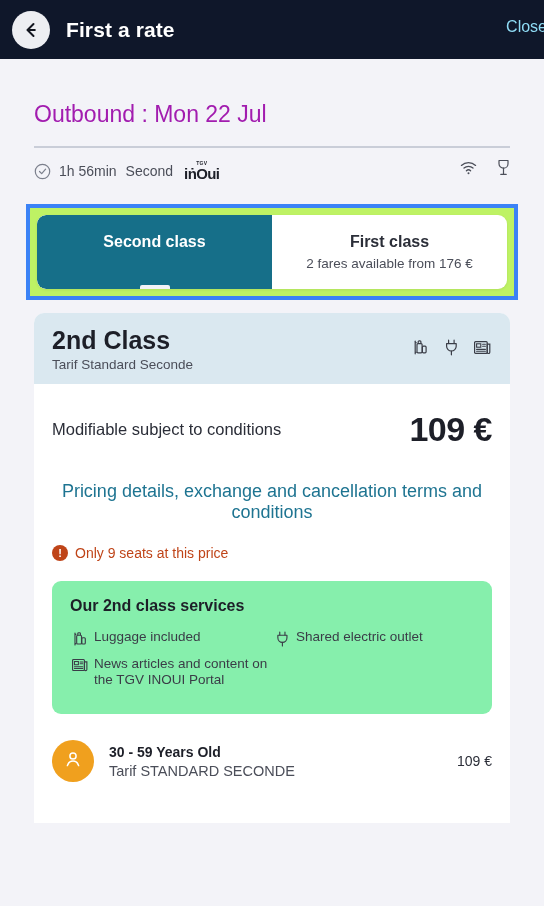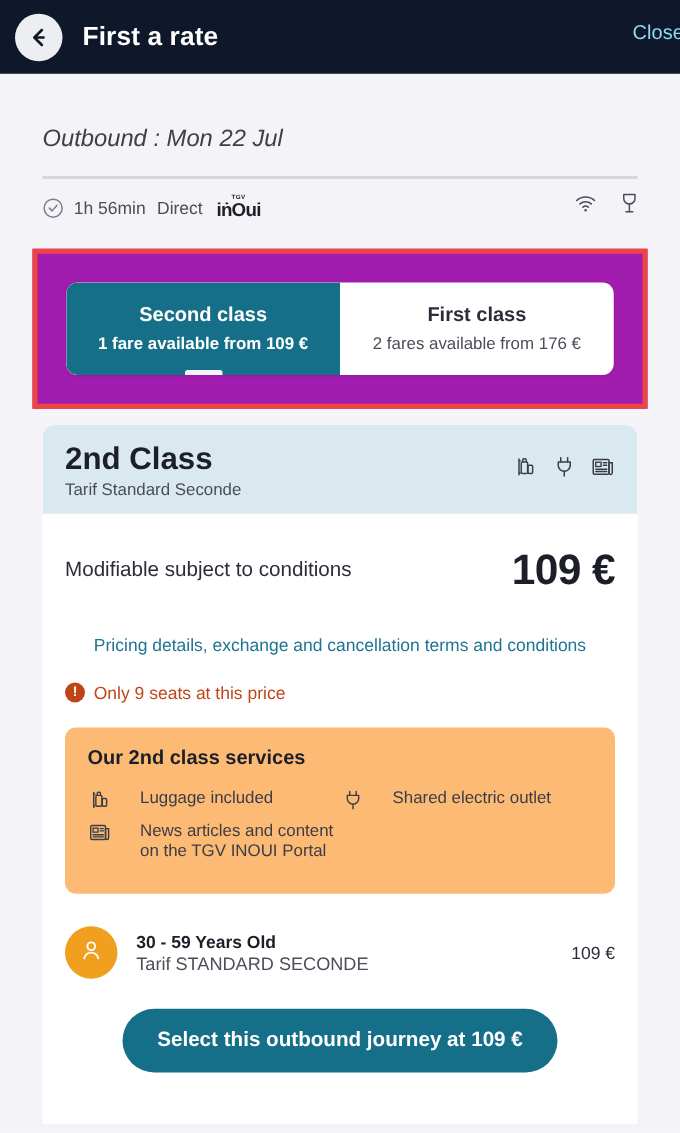--- a/index.html
+++ b/index.html
@@ -28,21 +28,21 @@
     margin-left: 16px; letter-spacing: .1px;
   }
   .close-link {
     position: absolute; right: -3px; top: 18px;
     color: #8fdcf5; font-size: 16px; cursor: pointer;
   }
 
   
   .summary { padding: 0 34px; }
   .outbound-label {
-    font-size: 19px; color: #404040; padding: 42px 0 18px 0; font-style: italic;
+    font-size: 23px; color: #a21caf; padding: 42px 0 18px 0;
   }
   .hr { height: 1px; background: #c9cdd8; }
   .legs { padding: 16px 0 14px 0; position: relative; }
   .leg { display: flex; align-items: baseline; line-height: 26px; }
   .leg-time { font-size: 15.5px; font-weight: bold; color: #1d1f28; width: 82px; flex: none; }
   .leg-station { font-size: 16px; color: #2b2e38; }
   .pax-badge {
     position: absolute; right: 0; top: 16px;
     display: flex; align-items: center; gap: 1px;
   }
@@ -52,23 +52,23 @@
   .meta-item { font-size: 14px; color: #4b4e59; margin-right: 9px; }
   .meta .clock { margin-right: 8px; display:flex; }
   .inoui-logo { display: inline-flex; flex-direction: column; align-items: center; margin-left: 2px; }
   .inoui-tgv { font-size: 5px; font-weight: bold; color: #1d1f28; letter-spacing: .3px; line-height: 5px; }
   .inoui-word { font-size: 15px; font-weight: bold; color: #1d1f28; line-height: 15px; letter-spacing: -.6px; }
   .meta-icons { position: absolute; right: 0; top: 11px; display: flex; gap: 20px; align-items: center; }
 
   
   .tabs-highlight {
     margin: 6px 26px 0 26px;
-    border: 4px solid #ef4444;
-    padding: 23px;
-    background: #a21caf;
+    border: 4px solid #3b82f6;
+    padding: 7px;
+    background: #bef264;
   }
   .tabs {
     display: flex; background: #ffffff; border-radius: 9px; overflow: hidden;
     box-shadow: 0 1px 3px rgba(0,0,0,.08);
   }
   .tab {
     flex: 1; text-align: center; padding: 16px 6px 18px 6px; cursor: pointer; position: relative;
   }
   .tab.active { background: #166f89; border-radius: 9px 0 0 9px; }
   .tab-title { font-size: 16px; font-weight: bold; color: #2b2e38; line-height: 22px; }
@@ -94,41 +94,41 @@
   .card-head-icons { display: flex; gap: 14px; align-items: center; }
 
   .card-body { padding: 0 18px; }
   .cond-row {
     display: flex; align-items: center; justify-content: space-between;
     padding: 26px 0 4px 0;
   }
   .cond-text { font-size: 16.5px; color: #2b2e38; }
   .price-big { font-size: 34px; font-weight: bold; color: #1d1f28; letter-spacing: -.5px; }
   .pricing-link {
-    text-align: center; color: #1e7491; font-size: 14px;
+    text-align: center; color: #1e7491; font-size: 18px;
     padding: 28px 0 0 0; cursor: pointer;
   }
   .seats-warn {
     display: flex; align-items: center; gap: 7px;
     padding: 22px 0 0 0; color: #bf4418; font-size: 14px;
   }
   .warn-icon {
     width: 16px; height: 16px; border-radius: 50%; background: #bf4418;
     color: #fff; font-size: 11px; font-weight: bold; line-height: 16px;
     text-align: center; flex: none;
   }
 
   
   .services {
-    margin: 20px 0 0 0; background: #fdba74; border-radius: 9px;
+    margin: 20px 0 0 0; background: #86efac; border-radius: 9px;
     padding: 16px 18px 18px 18px;
   }
   .services-title { font-size: 16px; font-weight: bold; color: #1d1f28; margin-bottom: 14px; }
   .services-grid { display: flex; flex-wrap: wrap; }
-  .svc { display: flex; align-items: flex-start; gap: 22px; width: 50%; margin-bottom: 8px; }
+  .svc { display: flex; align-items: flex-start; gap: 4px; width: 50%; margin-bottom: 8px; }
   .svc-ico { flex: none; width: 20px; display: flex; justify-content: center; padding-top: 1px; }
   .svc-label { font-size: 13.5px; color: #3a3d47; line-height: 16px; }
 
   
   .pax-row {
     display: flex; align-items: center; padding: 26px 0 0 0;
   }
   .avatar {
     width: 42px; height: 42px; border-radius: 50%; background: #f0a01e;
     display: flex; align-items: center; justify-content: center; flex: none;
@@ -176,21 +176,21 @@
     <div class="hr"></div>
 
     <div class="meta">
       <span class="clock">
         <svg width="17" height="17" viewBox="0 0 17 17" fill="none">
           <circle cx="8.5" cy="8.5" r="7.2" stroke="#7b7f8c" stroke-width="1.2"></circle>
           <path d="M5.5 8.5 L7.7 10.7 L11.6 6.2" stroke="#7b7f8c" stroke-width="1.2" stroke-linecap="round" stroke-linejoin="round"></path>
         </svg>
       </span>
       <span class="meta-item">1h 56min</span>
-      <span class="meta-item">Direct</span>
+      <span class="meta-item">Second</span>
       <span class="inoui-logo">
         <span class="inoui-tgv">TGV</span>
         <span class="inoui-word">iṅOui</span>
       </span>
       <span class="meta-icons">
         <span>
           <svg width="17" height="14" viewBox="0 0 17 14" fill="none">
             <path d="M1.4 4.4a10.5 10.5 0 0 1 14.2 0" stroke="#4b4e59" stroke-width="1.3" stroke-linecap="round"></path>
             <path d="M4 7.1a6.8 6.8 0 0 1 9 0" stroke="#4b4e59" stroke-width="1.3" stroke-linecap="round"></path>
             <path d="M6.4 9.7a3.2 3.2 0 0 1 4.2 0" stroke="#4b4e59" stroke-width="1.3" stroke-linecap="round"></path>
@@ -205,21 +205,20 @@
           </svg>
         </span>
       </span>
     </div>
   </div>
 
   <div class="tabs-highlight">
     <div class="tabs">
       <div class="tab active">
         <div class="tab-title">Second class</div>
-        <div class="tab-sub">1 fare available from 109 €</div>
       </div>
       <div class="tab">
         <div class="tab-title">First class</div>
         <div class="tab-sub">2 fares available from 176 €</div>
       </div>
     </div>
   </div>
 
   <div class="card">
     <div class="card-head">
@@ -317,23 +316,20 @@
             </svg>
           </span>
         </div>
         <div class="pax-info">
           <div class="pax-age">30 - 59 Years Old</div>
           <div class="pax-tarif">Tarif STANDARD SECONDE</div>
         </div>
         <div class="pax-price">109 €</div>
       </div>
 
-      <div class="cta-wrap">
-        <button class="cta">Select this outbound journey at 109 €</button>
-      </div>
 
       <div class="hide-details">
         
         
       </div>
     </div>
   </div>
 
 </div>
 

